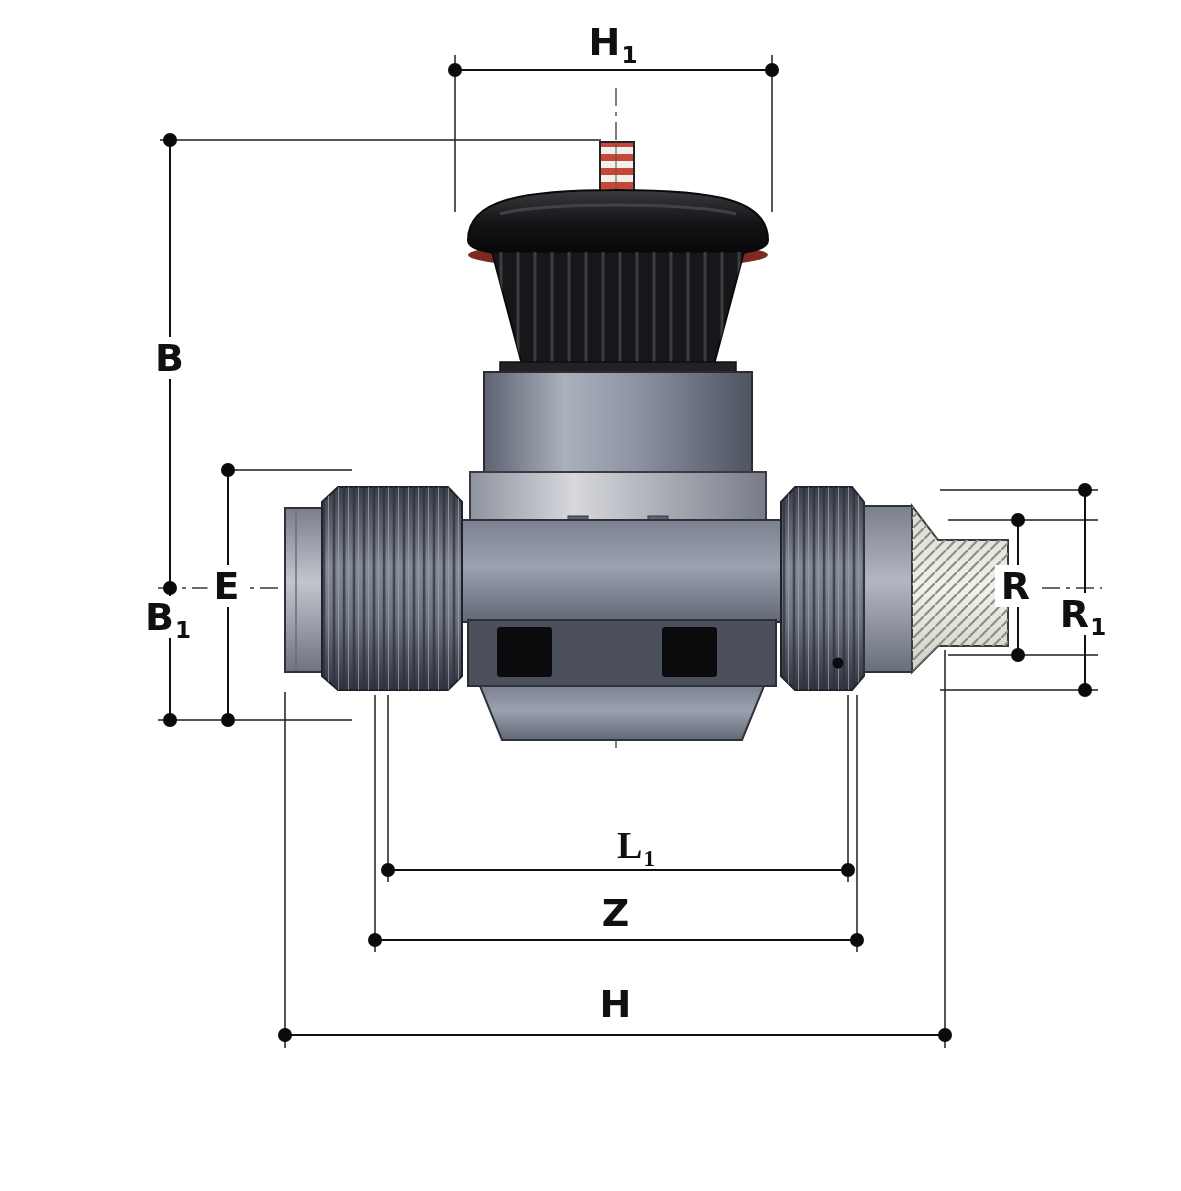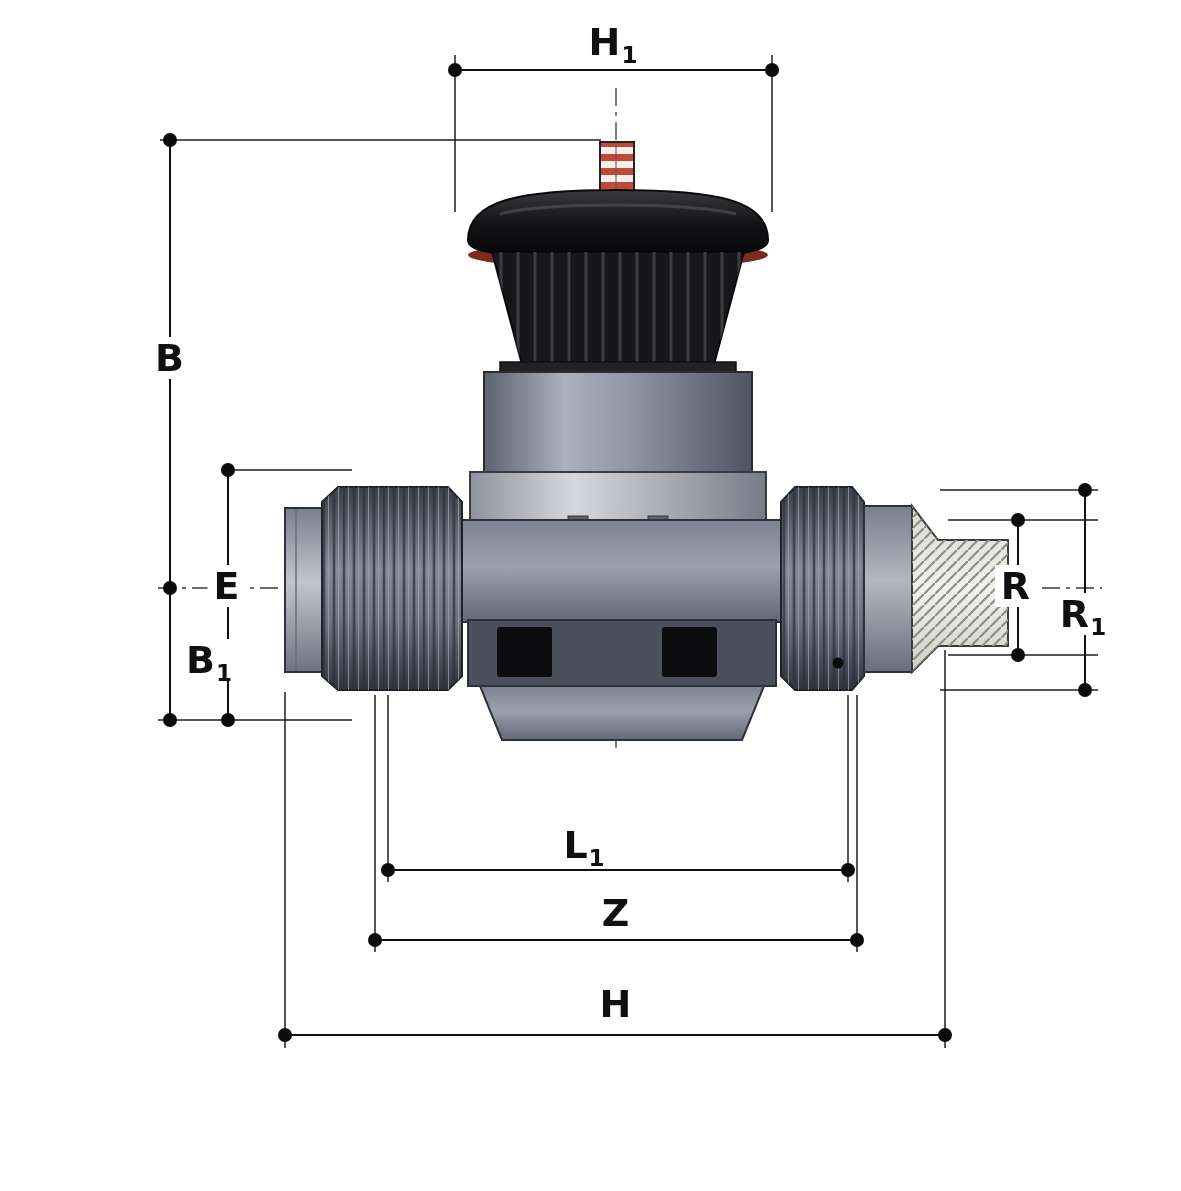--- a/index.html
+++ b/index.html
@@ -198,33 +198,33 @@
 </div>
 
 <div class="dim-label on-line" style="left:170px;top:358px;">
   <span>B</span><span class="sub"></span>
 </div>
 
 <div class="dim-label on-line" style="left:227px;top:586px;">
   <span>E</span><span class="sub"></span>
 </div>
 
-<div class="dim-label on-line" style="left:168px;top:660px;margin-left:41px;">
+<div class="dim-label on-line" style="left:168px;top:617px;">
   <span>B</span><span class="sub">1</span>
 </div>
 
 <div class="dim-label on-line" style="left:1016px;top:586px;">
   <span>R</span><span class="sub"></span>
 </div>
 
 <div class="dim-label on-line" style="left:1083px;top:614px;">
   <span>R</span><span class="sub">1</span>
 </div>
 
-<div class="dim-label" style="left:584px;top:845px;">
+<div class="dim-label" style="left:636px;top:845px;font-family:Liberation Serif, serif;">
   <span>L</span><span class="sub">1</span>
 </div>
 
 <div class="dim-label" style="left:616px;top:913px;">
   <span>Z</span><span class="sub"></span>
 </div>
 
 <div class="dim-label" style="left:616px;top:1004px;">
   <span>H</span><span class="sub"></span>
 </div>

